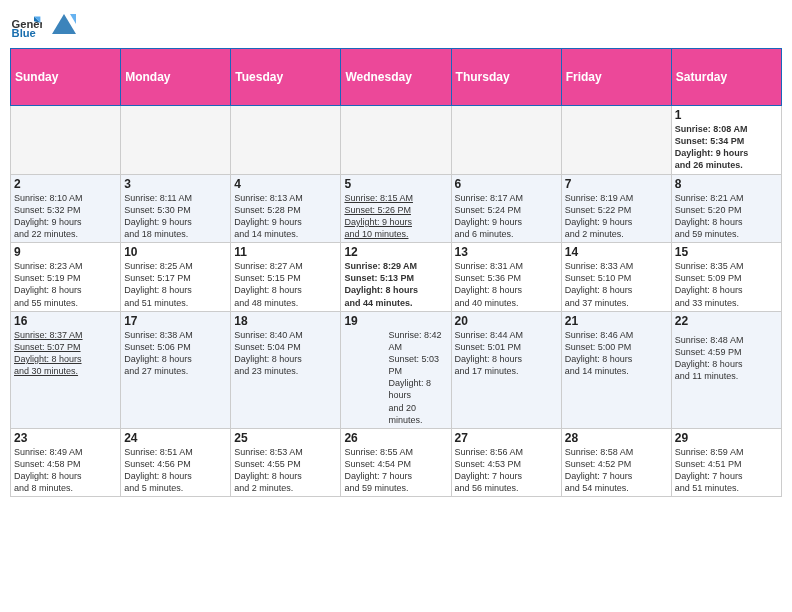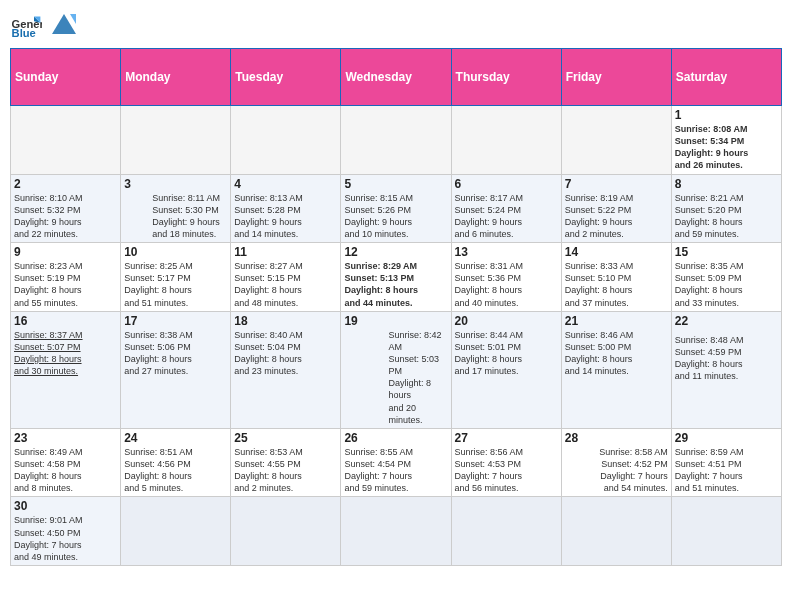--- a/index.html
+++ b/index.html
@@ -148,35 +148,35 @@
         <tr class="row-shade">
           <td>
             <span class="day-number">2</span>
             <div class="day-info" style="white-space: pre-line;">Sunrise: 8:10 AM
 Sunset: 5:32 PM
 Daylight: 9 hours
 and 22 minutes.</div>
           </td>
           <td>
             <span class="day-number">3</span>
-            <div class="day-info" style="white-space: pre-line; margin-left: 28px;">Sunrise: 8:11 AM
+            <div class="day-info" style="white-space: pre-line;">Sunrise: 8:11 AM
 Sunset: 5:30 PM
 Daylight: 9 hours
 and 18 minutes.</div>
           </td>
           <td>
             <span class="day-number">4</span>
             <div class="day-info" style="white-space: pre-line;">Sunrise: 8:13 AM
 Sunset: 5:28 PM
 Daylight: 9 hours
 and 14 minutes.</div>
           </td>
           <td>
             <span class="day-number">5</span>
-            <div class="day-info" style="white-space: pre-line;">Sunrise: 8:15 AM
+            <div class="day-info" style="white-space: pre-line; text-decoration: underline;">Sunrise: 8:15 AM
 Sunset: 5:26 PM
 Daylight: 9 hours
 and 10 minutes.</div>
           </td>
           <td>
             <span class="day-number">6</span>
             <div class="day-info" style="white-space: pre-line;">Sunrise: 8:17 AM
 Sunset: 5:24 PM
 Daylight: 9 hours
 and 6 minutes.</div>
@@ -329,43 +329,28 @@
           </td>
           <td>
             <span class="day-number">27</span>
             <div class="day-info" style="white-space: pre-line;">Sunrise: 8:56 AM
 Sunset: 4:53 PM
 Daylight: 7 hours
 and 56 minutes.</div>
           </td>
           <td>
             <span class="day-number">28</span>
-            <div class="day-info" style="white-space: pre-line; text-align: right;">Sunrise: 8:58 AM
+            <div class="day-info" style="white-space: pre-line;">Sunrise: 8:58 AM
 Sunset: 4:52 PM
 Daylight: 7 hours
 and 54 minutes.</div>
           </td>
           <td>
             <span class="day-number">29</span>
             <div class="day-info" style="white-space: pre-line;">Sunrise: 8:59 AM
 Sunset: 4:51 PM
 Daylight: 7 hours
 and 51 minutes.</div>
           </td>
         </tr>
-        <tr class="row-shade">
-          <td>
-            <span class="day-number">30</span>
-            <div class="day-info" style="white-space: pre-line;">Sunrise: 9:01 AM
-Sunset: 4:50 PM
-Daylight: 7 hours
-and 49 minutes.</div>
-          </td>
-          <td class="empty"></td>
-          <td class="empty"></td>
-          <td class="empty"></td>
-          <td class="empty"></td>
-          <td class="empty"></td>
-          <td class="empty"></td>
-        </tr>
       </tbody>
   </table>
 </div>
 
 </body></html>

